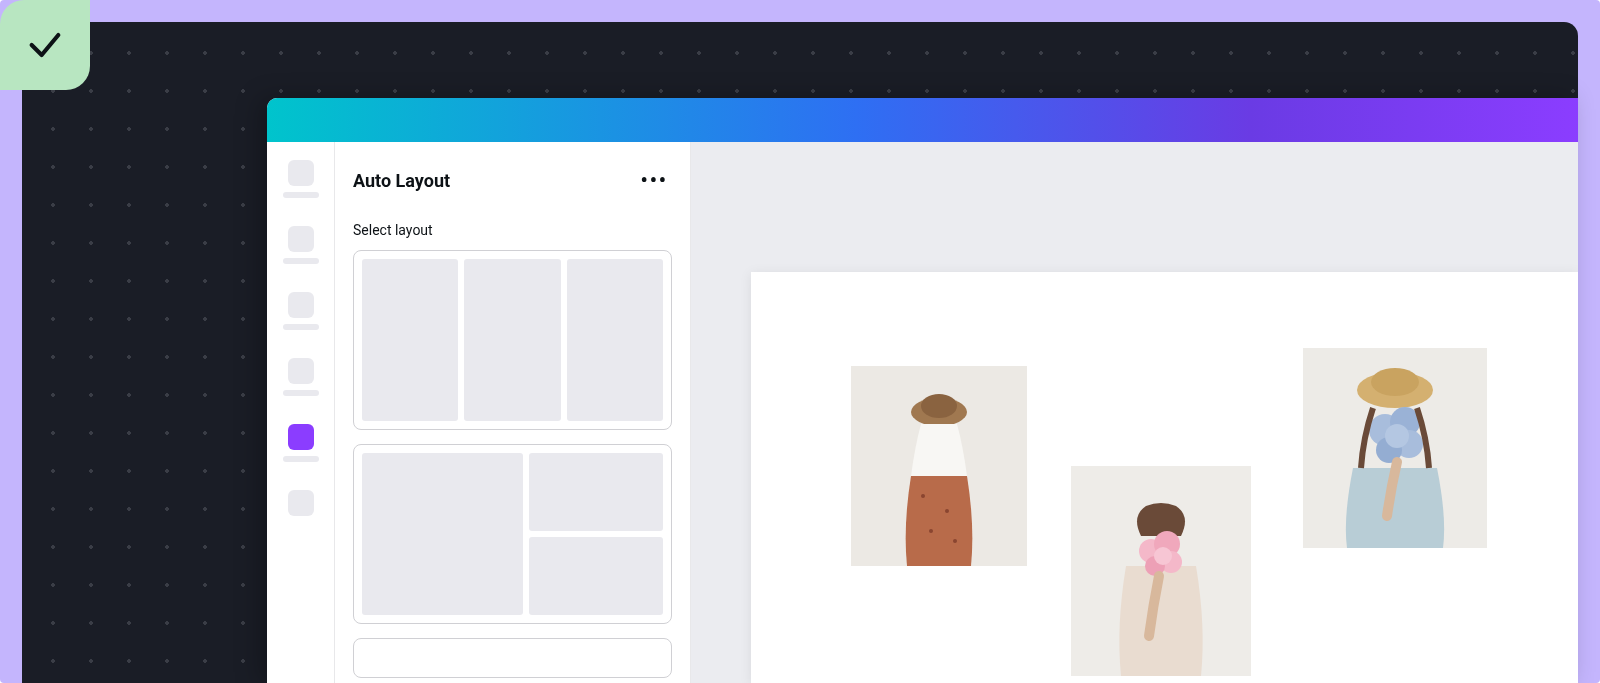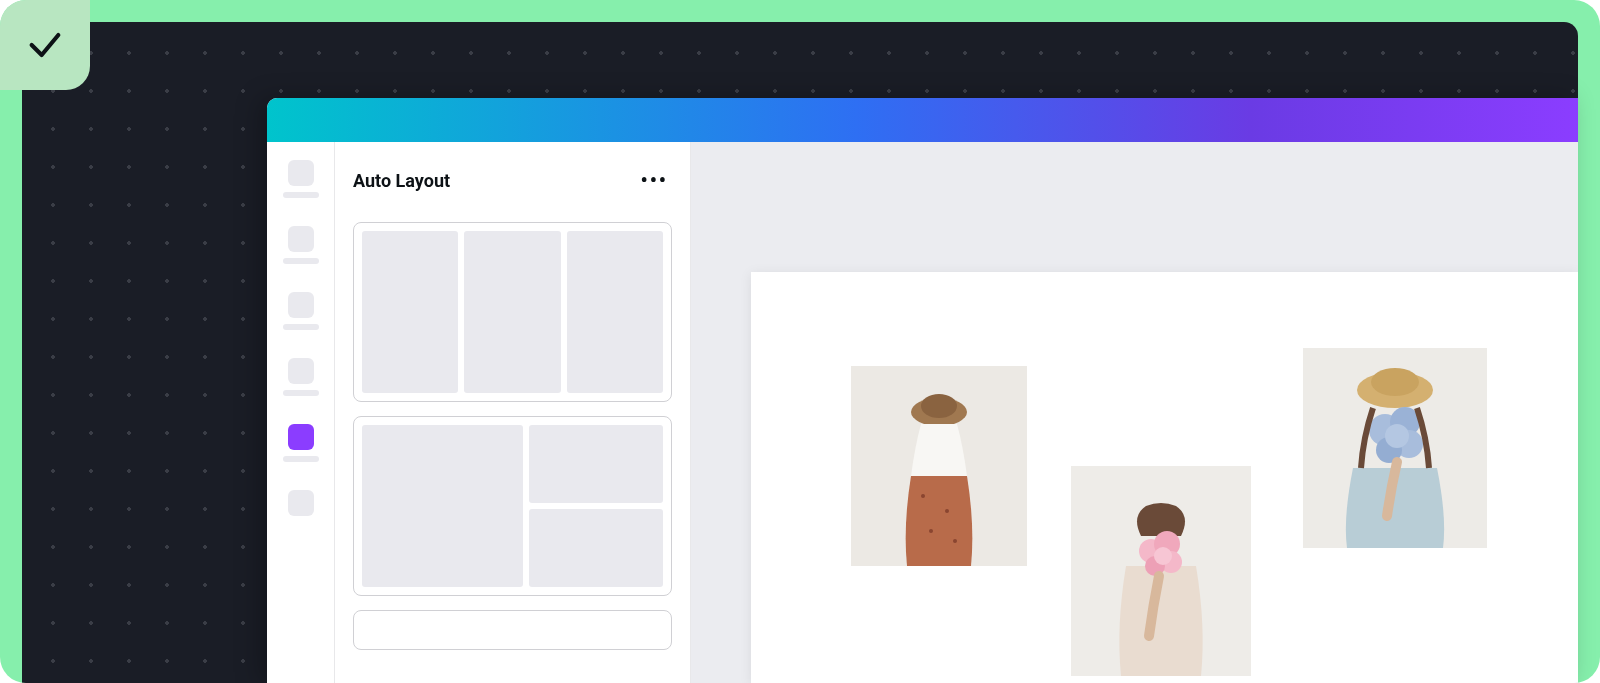--- a/index.html
+++ b/index.html
@@ -1,22 +1,22 @@
 <!DOCTYPE html>
 <html><head>
 <meta charset="utf-8">
 <style>
   * { box-sizing: border-box; margin: 0; padding: 0; }
   html, body { width: 1600px; height: 683px; overflow: hidden; font-family: -apple-system, BlinkMacSystemFont, "Segoe UI", Roboto, sans-serif; }
   
   .outer-frame {
     width: 1600px;
     height: 683px;
-    background: #86efac;
-    border-radius: 26px;
+    background: #c4b5fd;
+    border-radius: 4px;
     position: relative;
     overflow: hidden;
   }
   
   .dark-area {
     position: absolute;
     left: 22px;
     top: 22px;
     right: 22px;
     bottom: 0;
@@ -228,20 +228,21 @@
         </div>
       </div>
 
       <div class="side-panel">
         <div class="panel-header">
           <div class="panel-title">Auto Layout</div>
           <div class="more-btn">
             <span>•••</span>
           </div>
         </div>
+        <div class="section-label">Select layout</div>
 
         <div class="layout-card">
           <div class="cell lc1-col"></div>
           <div class="cell lc1-col"></div>
           <div class="cell lc1-col"></div>
         </div>
 
         <div class="layout-card">
           <div class="cell lc2-left"></div>
           <div class="lc2-right">

